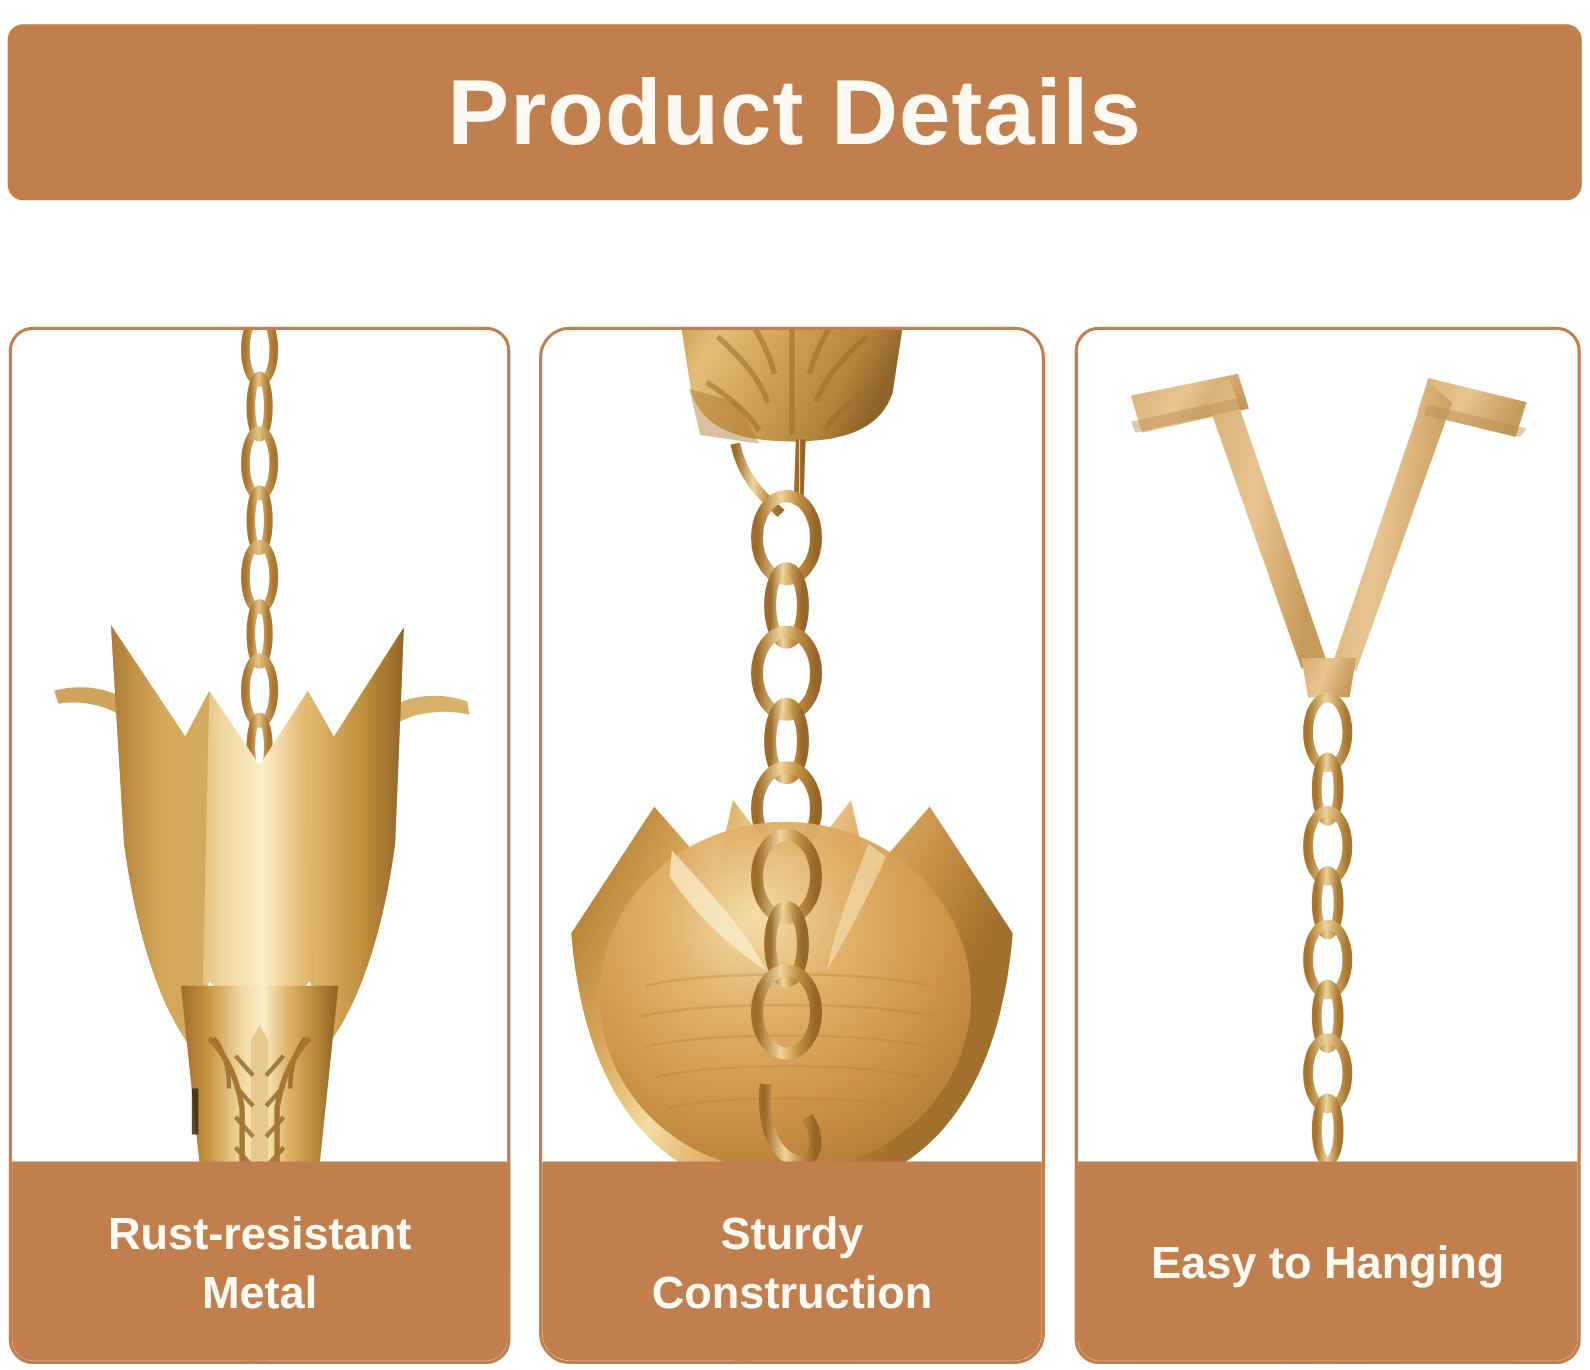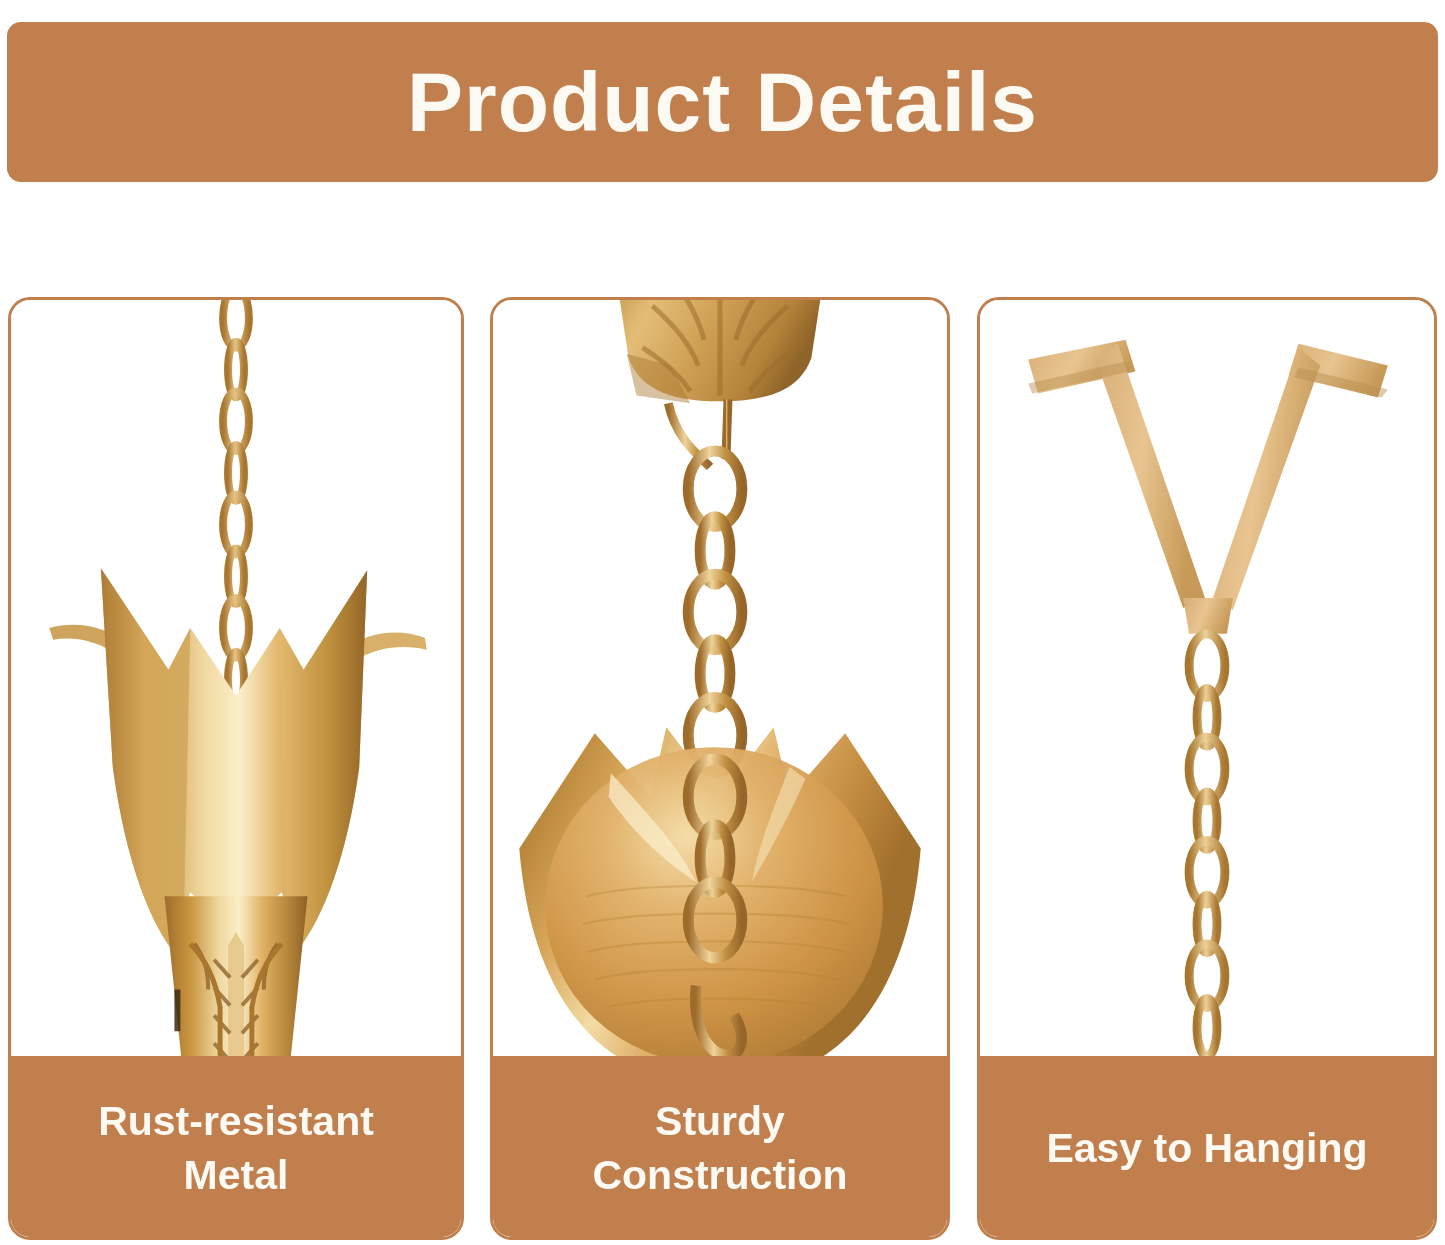--- a/index.html
+++ b/index.html
@@ -41,21 +41,21 @@
     position:absolute;
     top:0;
     height:943px;
     border:3px solid #c07f4d;
     border-radius:22px;
     background:#ffffff;
     overflow:hidden;
     box-sizing:border-box;
   }
   #panel-1{ left:8px;  width:456px; }
-  #panel-2{ left:490px;width:460px; }
+  #panel-2{ left:490px;width:460px;border-radius:28px; }
   #panel-3{ left:977px;width:460px; }
 
   .panel-image{
     position:absolute;
     left:0;top:0;right:0;bottom:0;
     overflow:hidden;
     background:#ffffff;
   }
 
   

